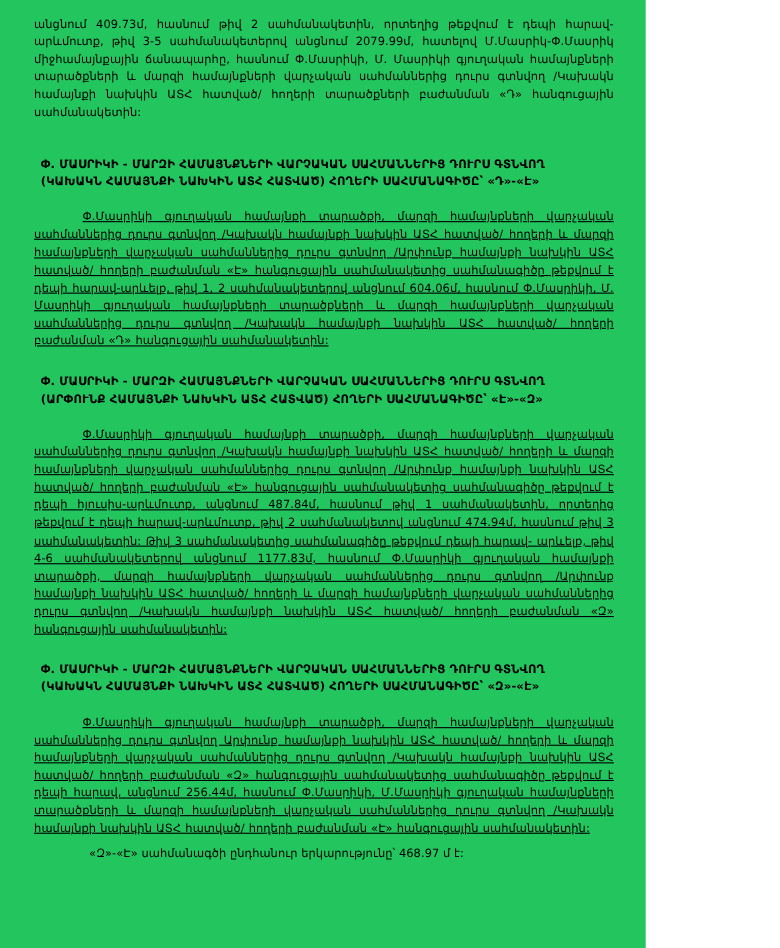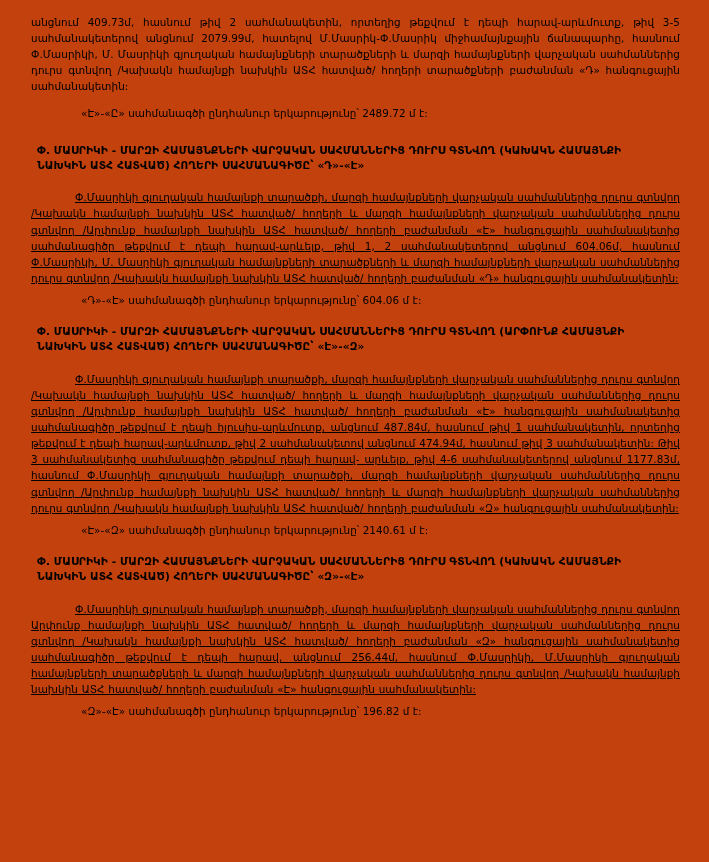--- a/index.html
+++ b/index.html
@@ -10,25 +10,25 @@
   }
   body {
     width: 709px;
     height: 862px;
     overflow: hidden;
     font-family: "DejaVu Sans", "Liberation Sans", sans-serif;
     color: #000000;
   }
   .page {
     position: relative;
-    width: 709px;
+    width: 587px;
     height: 862px;
     box-sizing: border-box;
     padding: 14px 29px 0 31px;
-    background: #c2410c;
+    background: #22c55e;
   }
   .para {
     font-size: 10.4px;
     line-height: 16.1px;
     text-align: justify;
     text-justify: inter-word;
     margin: 0;
     letter-spacing: 0.05px;
     word-spacing: 0.4px;
     hyphens: none;
@@ -66,51 +66,48 @@
 </style>
 </head>
 <body>
 
 <div class="page">
 
   <p class="para force-justify">անցնում 409.73մ, հասնում թիվ 2 սահմանակետին, որտեղից թեքվում է դեպի հարավ-արևմուտք, թիվ 3-5 սահմանակետերով անցնում 2079.99մ, հատելով Մ.Մասրիկ-Փ.Մասրիկ միջհամայնքային ճանապարհը, հասնում Փ.Մասրիկի, Մ. Մասրիկի գյուղական  համայնքների տարածքների և մարզի համայնքների վարչական սահմաններից դուրս գտնվող /Կախակն համայնքի նախկին ԱՏՀ հատված/ հողերի տարածքների բաժանման «Դ» հանգուցային սահմանակետին:</p>
 
   <div class="gap-s"></div>
 
-  <p class="summary">«Է»-«Ը» սահմանագծի ընդհանուր երկարությունը՝ 2489.72 մ է:</p>
 
   <div class="gap-l"></div>
 
   <p class="heading">Փ. ՄԱՍՐԻԿԻ - ՄԱՐԶԻ ՀԱՄԱՅՆՔՆԵՐԻ ՎԱՐՉԱԿԱՆ ՍԱՀՄԱՆՆԵՐԻՑ ԴՈՒՐՍ ԳՏՆՎՈՂ (ԿԱԽԱԿՆ ՀԱՄԱՅՆՔԻ ՆԱԽԿԻՆ ԱՏՀ ՀԱՏՎԱԾ) ՀՈՂԵՐԻ  ՍԱՀՄԱՆԱԳԻԾԸ՝ «Դ»-«Է»</p>
 
   <div class="gap-m"></div>
 
   <p class="para indent force-justify">Փ.Մասրիկի գյուղական   համայնքի տարածքի, մարզի համայնքների վարչական սահմաններից դուրս գտնվող /Կախակն համայնքի նախկին ԱՏՀ հատված/ հողերի և մարզի համայնքների վարչական սահմաններից դուրս գտնվող /Արփունք համայնքի նախկին ԱՏՀ հատված/ հողերի բաժանման «Է» հանգուցային սահմանակետից սահմանագիծը թեքվում է դեպի հարավ-արևելք, թիվ 1, 2 սահմանակետերով անցնում 604.06մ, հասնում Փ.Մասրիկի, Մ. Մասրիկի գյուղական  համայնքների տարածքների և մարզի համայնքների վարչական սահմաններից դուրս գտնվող /Կախակն համայնքի նախկին ԱՏՀ հատված/ հողերի բաժանման «Դ» հանգուցային սահմանակետին:</p>
 
   <div class="gap-xs"></div>
 
-  <p class="summary">«Դ»-«Է» սահմանագծի ընդհանուր երկարությունը՝ 604.06 մ է:</p>
 
   <div class="gap-m"></div>
 
   <p class="heading">Փ. ՄԱՍՐԻԿԻ - ՄԱՐԶԻ ՀԱՄԱՅՆՔՆԵՐԻ ՎԱՐՉԱԿԱՆ ՍԱՀՄԱՆՆԵՐԻՑ ԴՈՒՐՍ ԳՏՆՎՈՂ (ԱՐՓՈՒՆՔ ՀԱՄԱՅՆՔԻ ՆԱԽԿԻՆ ԱՏՀ ՀԱՏՎԱԾ) ՀՈՂԵՐԻ  ՍԱՀՄԱՆԱԳԻԾԸ՝ «Է»-«Զ»</p>
 
   <div class="gap-m"></div>
 
   <p class="para indent force-justify">Փ.Մասրիկի գյուղական   համայնքի տարածքի, մարզի համայնքների վարչական սահմաններից դուրս գտնվող /Կախակն համայնքի նախկին ԱՏՀ հատված/ հողերի և մարզի համայնքների վարչական սահմաններից դուրս գտնվող /Արփունք համայնքի նախկին ԱՏՀ հատված/ հողերի բաժանման «Է» հանգուցային սահմանակետից սահմանագիծը թեքվում է դեպի հյուսիս-արևմուտք, անցնում 487.84մ, հասնում թիվ 1 սահմանակետին, որտեղից  թեքվում է դեպի հարավ-արևմուտք, թիվ 2 սահմանակետով անցնում 474.94մ, հասնում թիվ 3 սահմանակետին: Թիվ 3 սահմանակետից սահմանագիծը թեքվում դեպի հարավ- արևելք, թիվ 4-6 սահմանակետերով անցնում  1177.83մ, հասնում Փ.Մասրիկի գյուղական համայնքի տարածքի, մարզի համայնքների վարչական սահմաններից դուրս գտնվող /Արփունք համայնքի նախկին ԱՏՀ հատված/ հողերի և մարզի համայնքների վարչական սահմաններից դուրս գտնվող /Կախակն համայնքի նախկին ԱՏՀ հատված/ հողերի բաժանման «Զ» հանգուցային սահմանակետին:</p>
 
   <div class="gap-xs"></div>
 
-  <p class="summary">«Է»-«Զ» սահմանագծի ընդհանուր երկարությունը՝ 2140.61  մ է:</p>
 
   <div class="gap-m"></div>
 
   <p class="heading">Փ. ՄԱՍՐԻԿԻ  - ՄԱՐԶԻ ՀԱՄԱՅՆՔՆԵՐԻ ՎԱՐՉԱԿԱՆ ՍԱՀՄԱՆՆԵՐԻՑ ԴՈՒՐՍ ԳՏՆՎՈՂ (ԿԱԽԱԿՆ ՀԱՄԱՅՆՔԻ ՆԱԽԿԻՆ ԱՏՀ ՀԱՏՎԱԾ) ՀՈՂԵՐԻ  ՍԱՀՄԱՆԱԳԻԾԸ՝ «Զ»-«Է»</p>
 
   <div class="gap-m"></div>
 
   <p class="para indent force-justify">Փ.Մասրիկի գյուղական   համայնքի տարածքի, մարզի համայնքների վարչական սահմաններից դուրս գտնվող Արփունք համայնքի նախկին ԱՏՀ հատված/ հողերի և մարզի համայնքների վարչական սահմաններից դուրս գտնվող /Կախակն համայնքի նախկին ԱՏՀ հատված/ հողերի բաժանման «Զ» հանգուցային սահմանակետից սահմանագիծը թեքվում է  դեպի հարավ, անցնում 256.44մ, հասնում Փ.Մասրիկի, Մ.Մասրիկի գյուղական  համայնքների տարածքների և մարզի համայնքների վարչական սահմաններից դուրս գտնվող /Կախակն համայնքի նախկին ԱՏՀ հատված/ հողերի բաժանման «Է» հանգուցային սահմանակետին:</p>
 
   <div class="gap-xs"></div>
 
-  <p class="summary">«Զ»-«Է» սահմանագծի ընդհանուր երկարությունը՝ 196.82 մ է:</p>
+  <p class="summary">«Զ»-«Է» սահմանագծի ընդհանուր երկարությունը՝ 468.97 մ է:</p>
 
 </div>
 
 </body></html>

